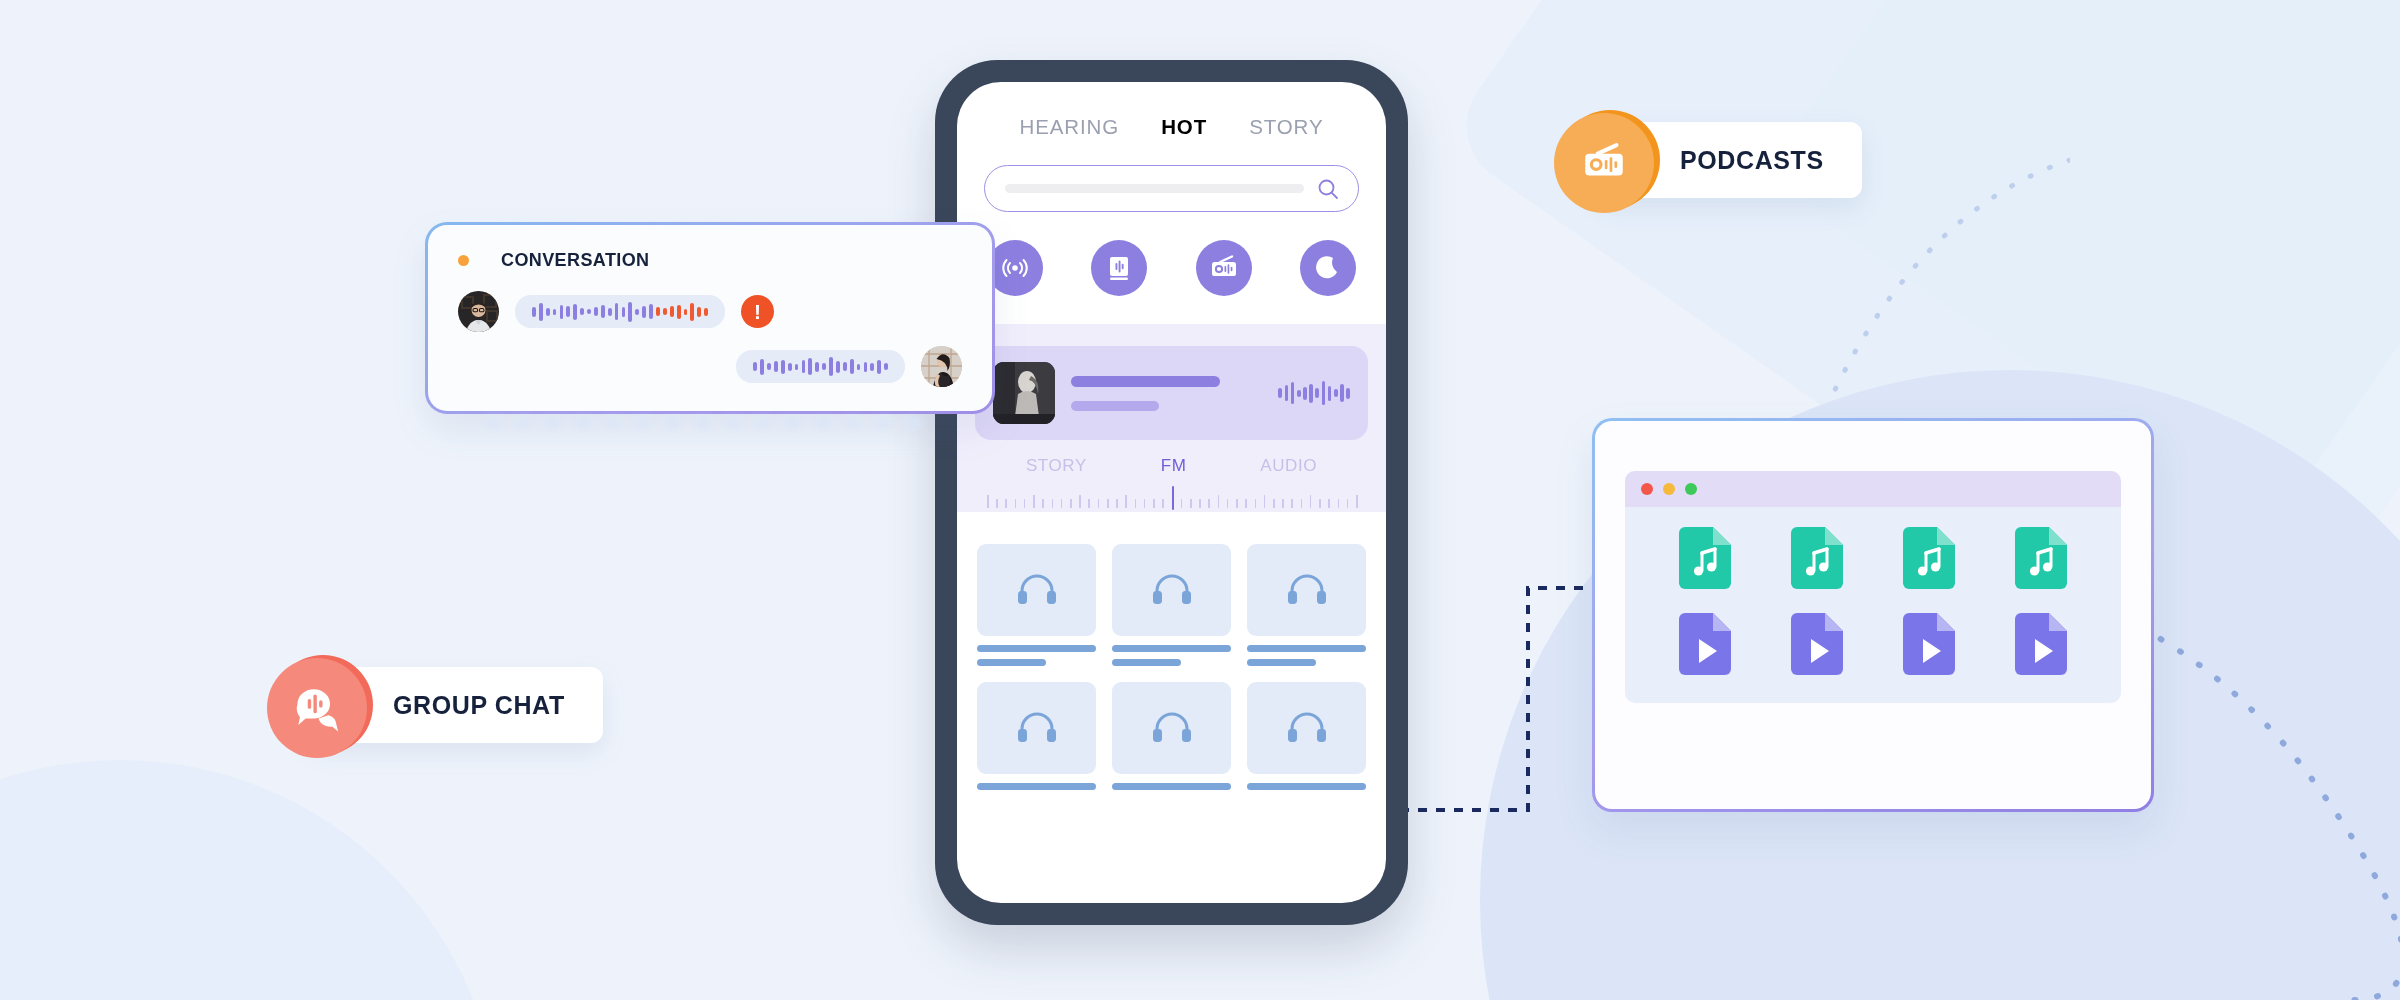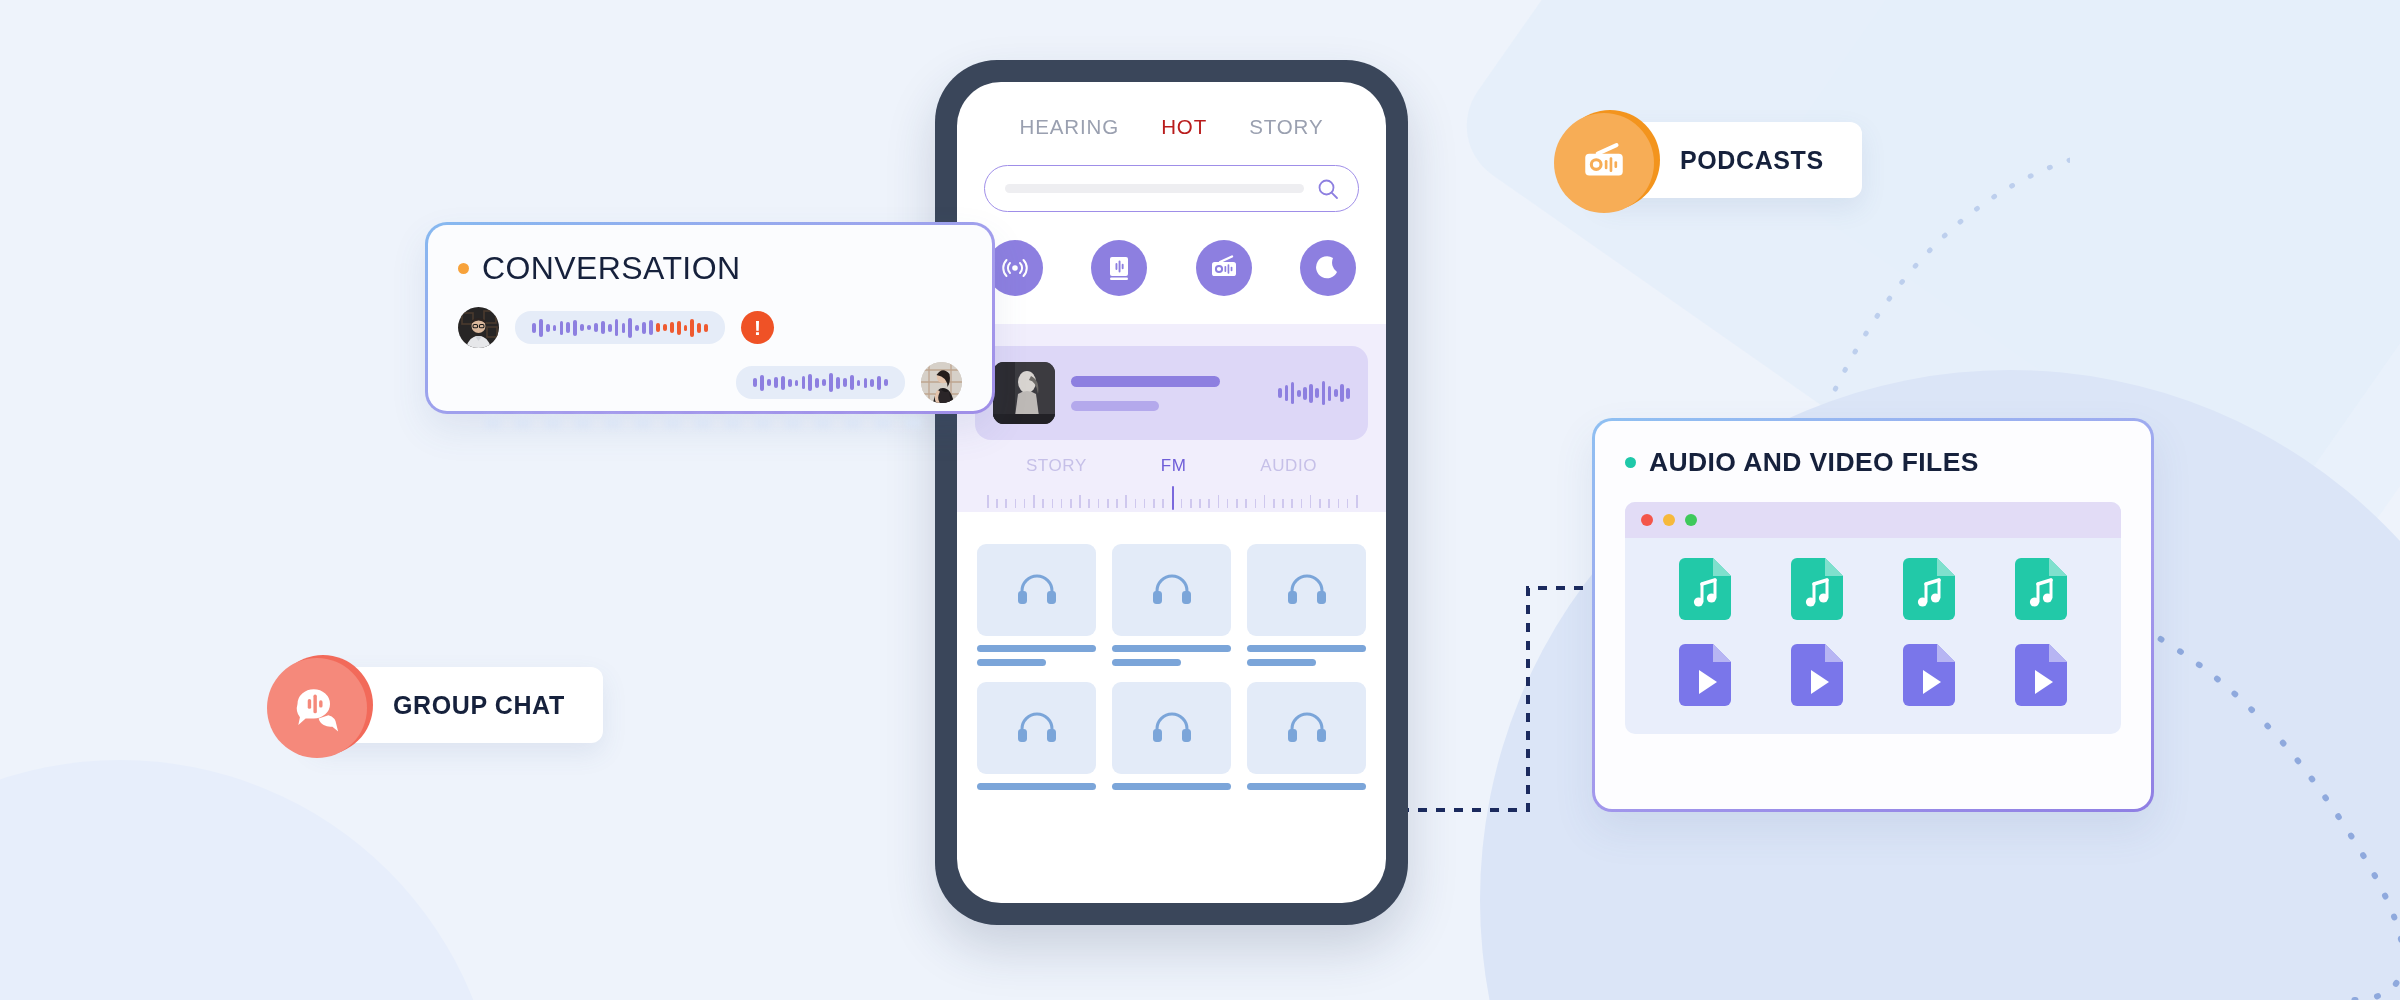--- a/index.html
+++ b/index.html
@@ -38,21 +38,21 @@
     box-shadow:0 24px 50px rgba(40,58,90,.18);
   }
   .phone-screen {
     width:100%; height:100%; background:#fff; border-radius:44px; overflow:hidden;
     position:relative;
   }
   .tabs {
     display:flex; justify-content:center; gap:42px; padding-top:33px;
     font-size:20.5px; letter-spacing:.9px; color:#9aa0b0; font-weight:500;
   }
-  .tabs .tab.active { color:#b91c1c; font-weight:normal;text-align:right; }
+  .tabs .tab.active { color:#000000; font-weight:bold;text-align:right; }
 
   .searchbar {
     margin:26px 27px 0 27px; height:47px; border:1.8px solid #9f8ee8;
     border-radius:26px; display:flex; align-items:center; padding:0 18px 0 20px;
   }
   .search-ph { flex:1; height:9px; border-radius:5px; background:#eeeef1; margin-right:12px; }
 
   .cat-row { display:flex; justify-content:space-between; padding:28px 30px 0 30px; }
   .cat {
     width:56px; height:56px; border-radius:50%; background:#8d7fe0;
@@ -101,21 +101,21 @@
   .conv {
     position:relative; width:100%; height:100%; border-radius:22px;
     background:#fbfcfe; padding:3px;
     background-image:linear-gradient(#fbfcfe,#fbfcfe), linear-gradient(160deg,#86b9f0 0%, #a49bec 60%, #9f8ee8 100%);
     background-origin:border-box; background-clip:content-box, border-box;
     box-shadow:0 16px 36px rgba(70,95,150,.10);
   }
   .conv-inner { padding:25px 30px 0 30px; }
   .conv-title { display:flex; align-items:center; gap:13px; }
   .conv-dot { width:11px; height:11px; border-radius:50%; background:#f7a23b; }
-  .conv-title h2 { font-size:32px; letter-spacing:.4px; color:#16213c; font-weight:normal; }
+  .conv-title h2 { font-size:18px; letter-spacing:.4px; color:#16213c; font-weight:bold;margin-left:19px; }
   .msg-row { display:flex; align-items:center; gap:16px; margin-top:20px; }
   .msg-row.right { justify-content:flex-end; margin-top:14px; }
   .avatar { width:41px; height:41px; border-radius:50%; overflow:hidden; flex:none; }
   .bubble {
     background:#e5ecf8; border-radius:16px; padding:11px 17px;
     display:flex; align-items:center; gap:3.1px; height:33px;
   }
   .bubble i { width:3.8px; border-radius:2px; display:block; background:#8d7fe0; }
   .bubble i.hot { background:#ef5a30; }
   .alert {
@@ -538,24 +538,20 @@
         </svg>
       </div>
     </div>
     <div class="pill">
       <span>GROUP CHAT</span>
     </div>
   </div>
 
   <div class="files">
     <div class="files-inner">
-      <div class="files-title">
-        <div class="files-dot"></div>
-        <h2>AUDIO AND VIDEO FILES</h2>
-      </div>
       <div class="win">
         <div class="win-bar">
           <div class="wdot" style="background:#f4564a"></div>
           <div class="wdot" style="background:#f6b93b"></div>
           <div class="wdot" style="background:#3ec95b"></div>
         </div>
         <div class="win-body">
           <div class="frow">
               <span><svg class="fileicon" viewBox="0 0 52 62">
                   <path d="M0 6 a6 6 0 0 1 6 -6 h28 l18 18 v38 a6 6 0 0 1 -6 6 h-40 a6 6 0 0 1 -6 -6 z" fill="#22c9a8"></path>

